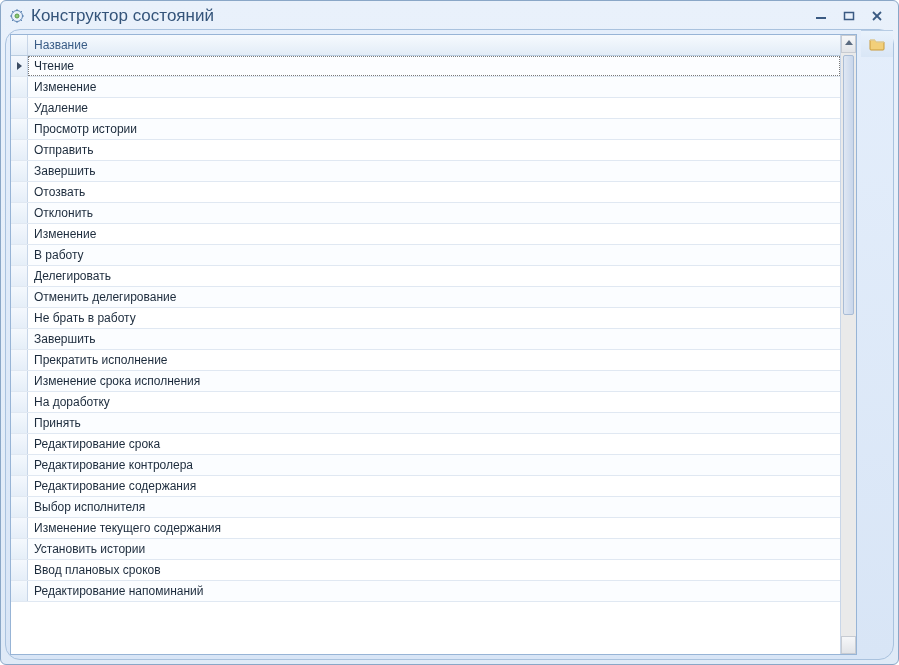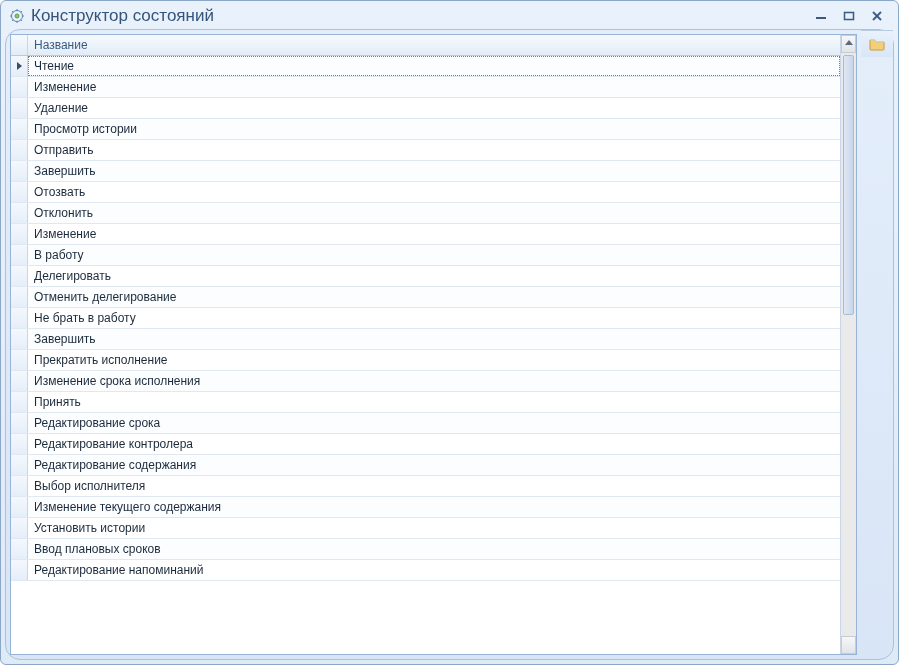--- a/index.html
+++ b/index.html
@@ -257,20 +257,24 @@
           <div class="row">
             <div class="row-indicator"></div>
             <div class="cell">Прекратить исполнение</div>
           </div>
           <div class="row">
             <div class="row-indicator"></div>
             <div class="cell">Изменение срока исполнения</div>
           </div>
           <div class="row">
             <div class="row-indicator"></div>
+            <div class="cell">На доработку</div>
+          </div>
+          <div class="row">
+            <div class="row-indicator"></div>
             <div class="cell">Принять</div>
           </div>
           <div class="row">
             <div class="row-indicator"></div>
             <div class="cell">Редактирование срока</div>
           </div>
           <div class="row">
             <div class="row-indicator"></div>
             <div class="cell">Редактирование контролера</div>
           </div>

